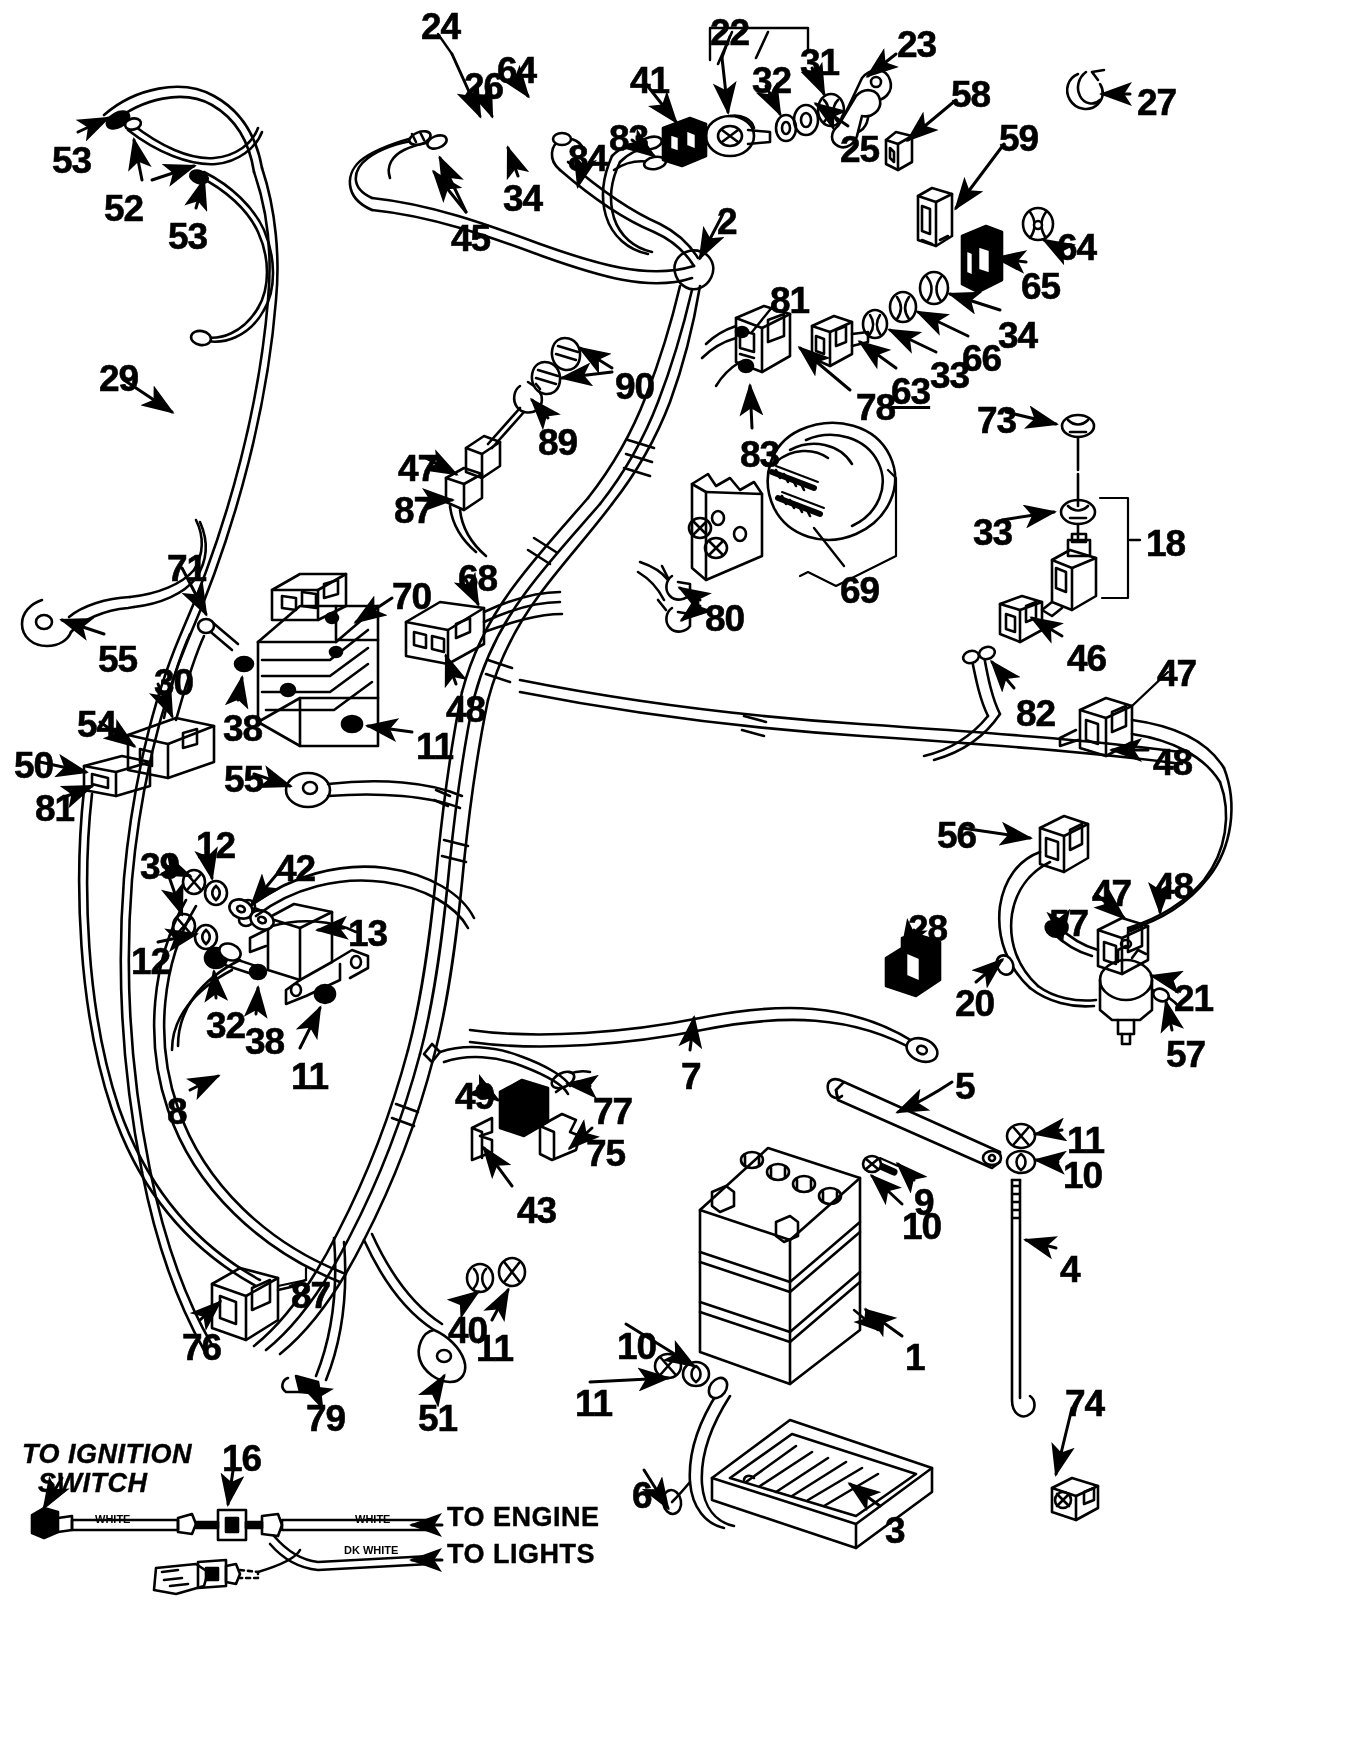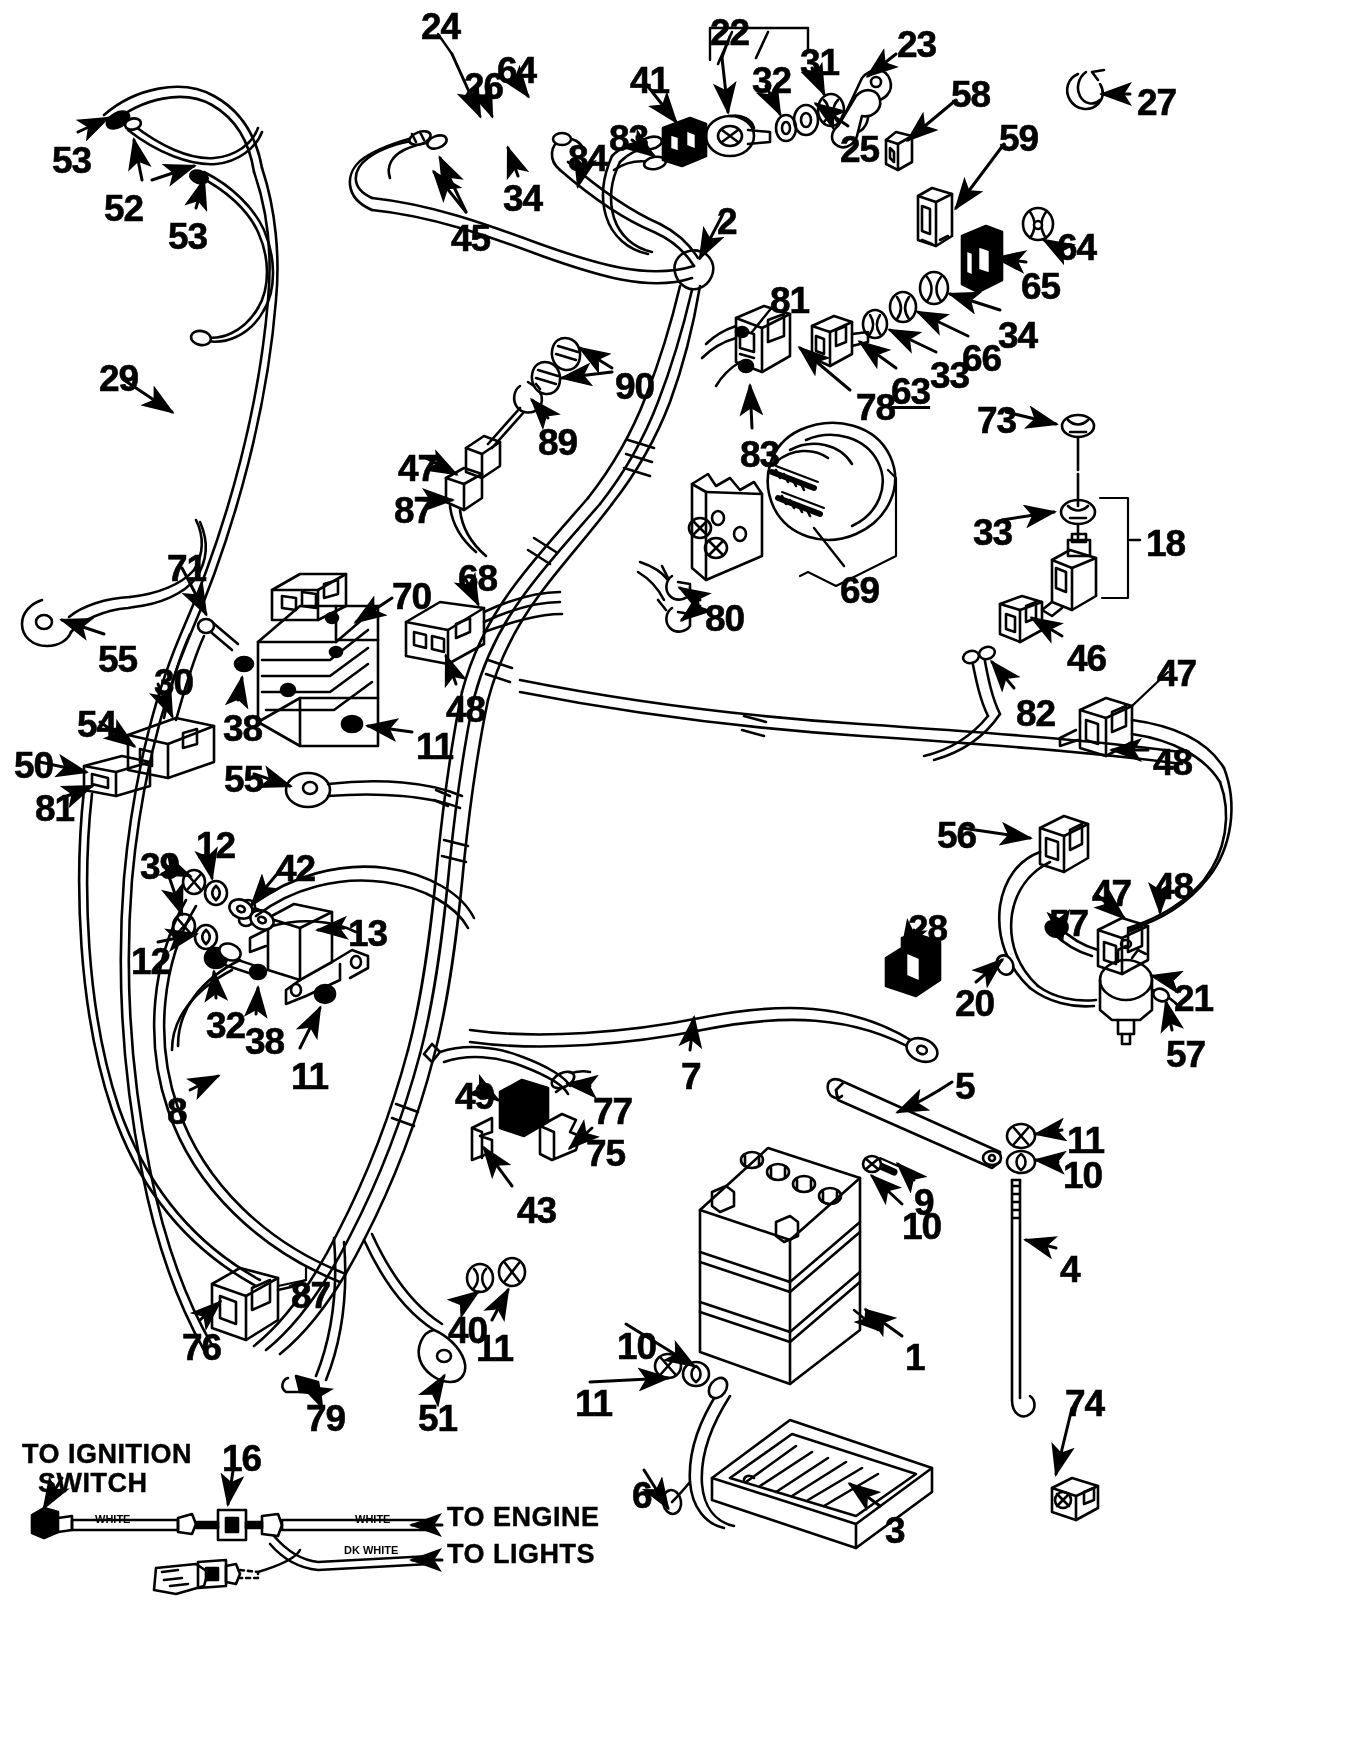--- a/index.html
+++ b/index.html
@@ -989,21 +989,21 @@
       <div class="callout" style="left: 617px; top: 1328px;">10</div>
       <div class="callout" style="left: 1065px; top: 1385px;">74</div>
       <div class="callout" style="left: 575px; top: 1385px;">11</div>
       <div class="callout" style="left: 306px; top: 1400px;">79</div>
       <div class="callout" style="left: 418px; top: 1400px;">51</div>
       <div class="callout" style="left: 222px; top: 1440px;">16</div>
       <div class="callout" style="left: 632px; top: 1477px;">6</div>
       <div class="callout" style="left: 885px; top: 1512px;">3</div>
     </div>
 <div id="note-layer">
-      <div class="note" style="left: 22px; top: 1440px;">TO IGNITION
+      <div class="note" style="left: 22px; top: 1440px; font-style: italic;">TO IGNITION
   SWITCH</div>
       <div class="note" style="left: 447px; top: 1503px;">TO ENGINE</div>
       <div class="note" style="left: 447px; top: 1540px;">TO LIGHTS</div>
     </div>
 <div id="wirelabel-layer">
       <div class="wirelabel" style="left: 95px; top: 1513px;">WHITE</div>
       <div class="wirelabel" style="left: 355px; top: 1513px;">WHITE</div>
       <div class="wirelabel" style="left: 344px; top: 1544px;">DK WHITE</div>
     </div>
 

